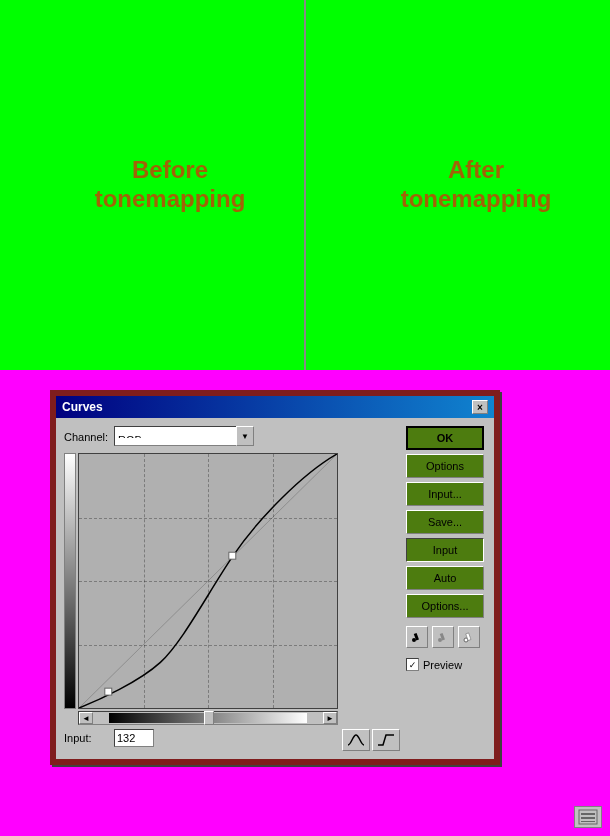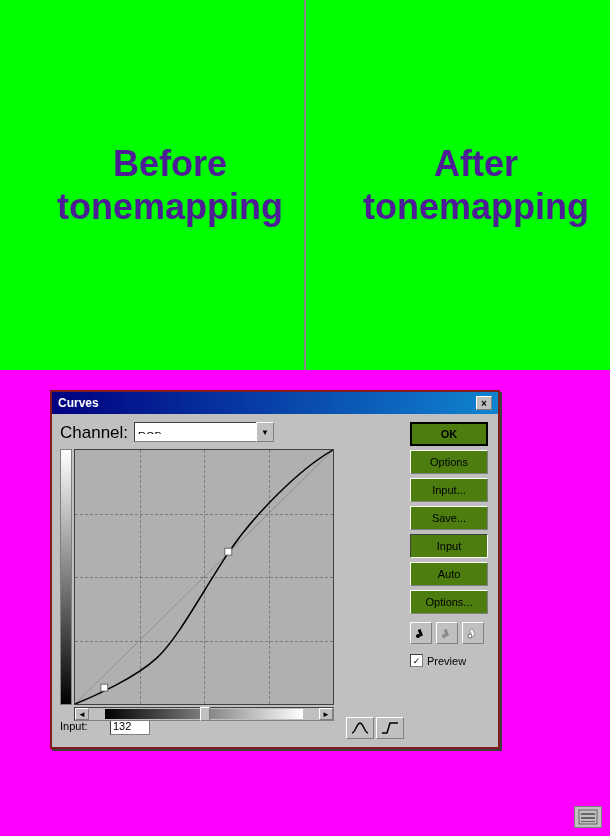--- a/index.html
+++ b/index.html
@@ -23,36 +23,36 @@
       flex: 1;
       background: #00ff00;
       display: flex;
       align-items: center;
       justify-content: center;
     }
     .preview-before {
       border-right: 2px solid #888;
     }
     .preview-label {
-      font-size: 36px;
+      font-size: 24px;
       font-weight: bold;
-      color: #4c1d95;
+      color: #a16207;
       text-align: center;
       line-height: 1.2;
       margin-left: 36px;
     }
 
     
     .curves-dialog {
       position: absolute;
       top: 20px;
       left: 50px;
       width: 450px;
       background: #c0c0c0;
-      border: 2px solid #7f1d1d;
+      border: 6px solid #7f1d1d;
       box-shadow: 2px 2px 0 #404040;
     }
 
     .dialog-titlebar {
       background: linear-gradient(to right, #000080, #1084d0);
       color: white;
       padding: 3px 6px;
       display: flex;
       justify-content: space-between;
       align-items: center;
@@ -90,21 +90,21 @@
     }
 
     
     .channel-row {
       display: flex;
       align-items: center;
       margin-bottom: 6px;
       gap: 6px;
     }
     .channel-label {
-      font-size: 17px;
+      font-size: 11px;
     }
     .channel-select-wrapper {
       position: relative;
       display: inline-block;
     }
     .channel-select {
       width: 140px;
       height: 20px;
       background: white;
       border: 1px solid #808080;
@@ -213,21 +213,21 @@
       background: #c0c0c0;
       border: 1px solid #808080;
       border-top-color: #fff;
       border-left-color: #fff;
     }
 
     
     .io-row {
       display: flex;
       gap: 10px;
-      margin-top: 8px;
+      margin-top: 16px;
       align-items: center;
     }
     .io-label {
       font-size: 11px;
       min-width: 40px;
     }
     .io-input {
       width: 40px;
       height: 18px;
       background: white;

